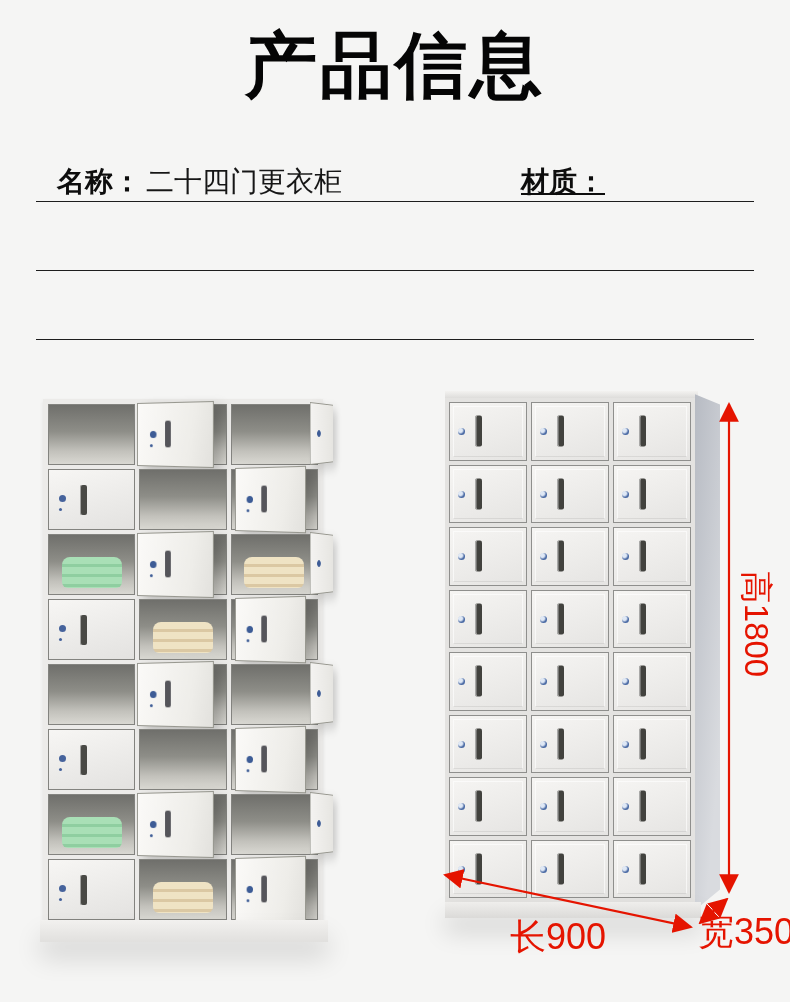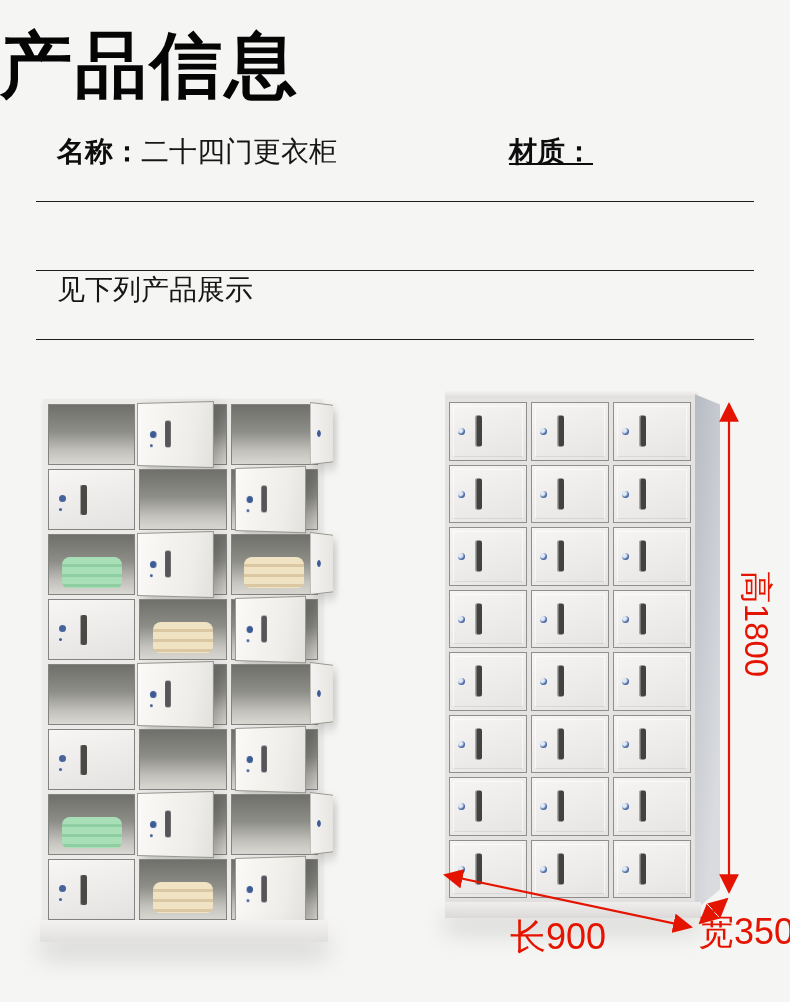--- a/index.html
+++ b/index.html
@@ -3,31 +3,31 @@
 <meta charset="utf-8">
 <style>
   html,body{margin:0;padding:0;}
   body{
     width:790px;height:1002px;overflow:hidden;position:relative;
     background:#f5f5f4;color:#0d0d0d;
     font-family:"Liberation Sans","DejaVu Sans",sans-serif;
   }
   
   .title{
-    margin:26px 0 0;
+    margin:26px 0 0;text-align:center;
     font-size:72px;font-weight:700;letter-spacing:3px;line-height:1.1;color:#050505;
   }
   
   .specs{margin:28px 36px 0;}
-  .spec-row{display:flex;align-items:flex-start;height:68px;border-bottom:1.5px solid #1d1d1d;}
+  .spec-row{display:flex;align-items:flex-end;height:68px;border-bottom:1.5px solid #1d1d1d;gap:12px;}
   .spec-cell{display:flex;align-items:baseline;}
   .spec-cell.c1{flex:0 0 473px;padding-left:21px;box-sizing:border-box;}
   .spec-cell.c2{flex:1;text-decoration:underline;}
   .spec-label{font-size:28px;font-weight:700;}
-  .spec-value{font-size:28px;font-weight:400;color:#161616;}
+  .spec-value{font-size:28px;font-weight:400;margin-left:5px;color:#161616;}
   
   .figures{position:relative;margin-top:46px;height:610px;}
   
   .locker-open{
     position:absolute;left:43px;top:13px;width:280px;box-sizing:border-box;
     padding:5px 5px 1px;background:#ecebe9;
     box-shadow:0 2px 4px rgba(0,0,0,.08);
   }
   .lk-row{display:flex;gap:4px;height:61px;margin-bottom:4px;position:relative;}
   .cell{flex:1;position:relative;box-sizing:border-box;border:1px solid #83837f;}
@@ -140,21 +140,20 @@
         <span class="spec-value">二十四门更衣柜</span>
       </div>
       <div class="spec-cell c2">
         <span class="spec-label">材质：</span>
       </div>
     </div>
     <div class="spec-row">
     </div>
     <div class="spec-row">
       <div class="spec-cell c1">
-        <span class="spec-value">见下列产品展示</span>
       </div>
     </div>
   </div>
 
   <div class="figures">
 
     <div class="locker-open" id="lockerOpen">
         <div class="lk-row">
           <div class="cell open">
             <div class="item shoes-gray"></div>

